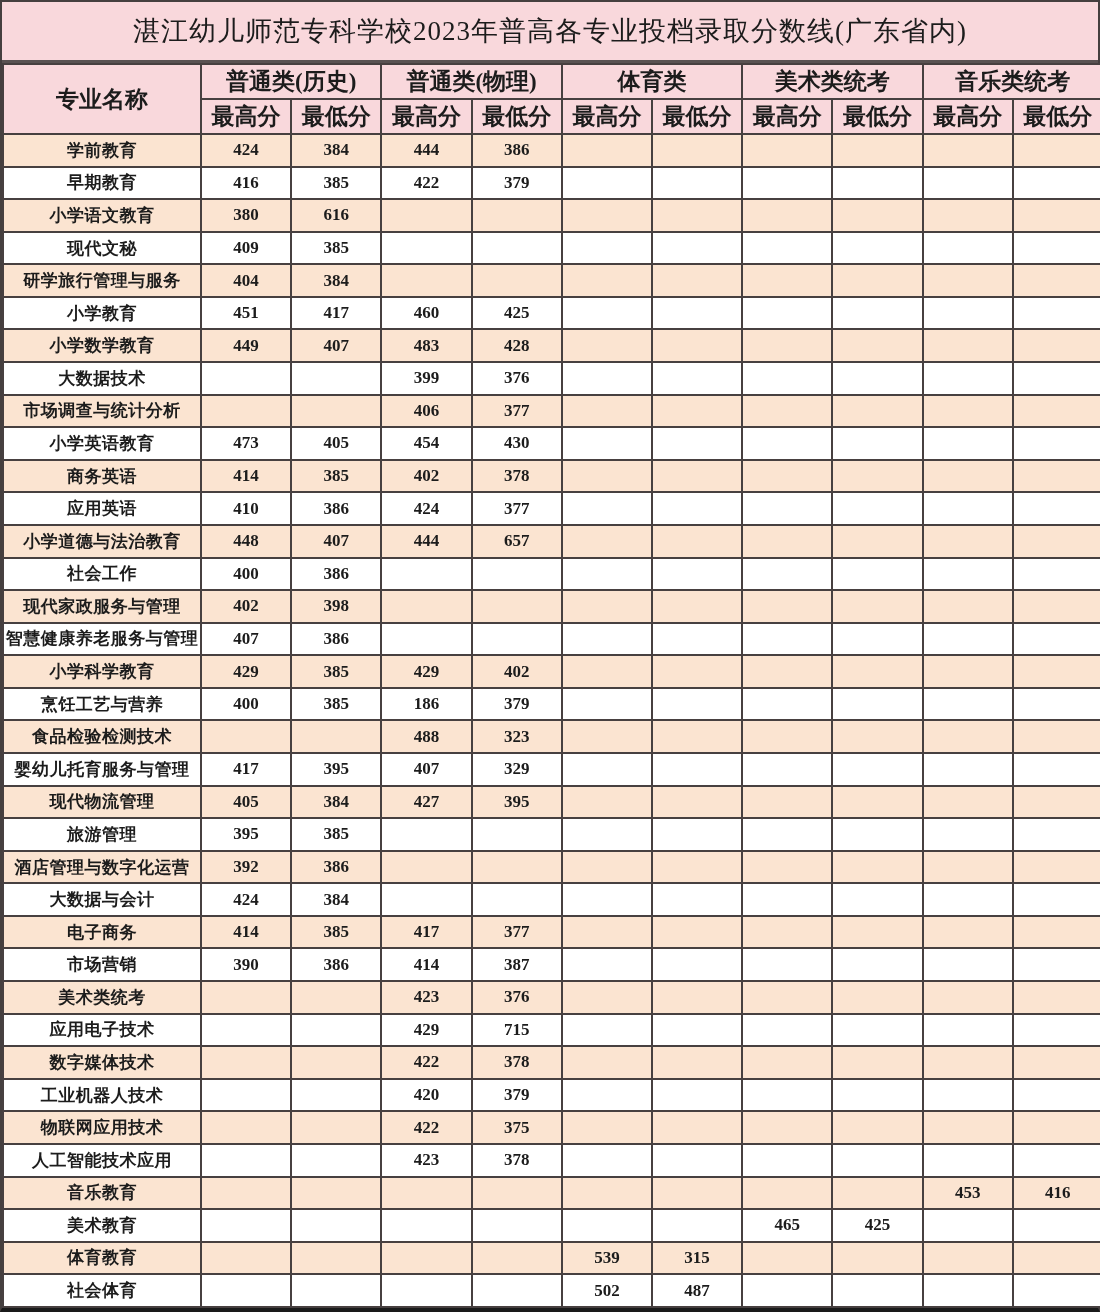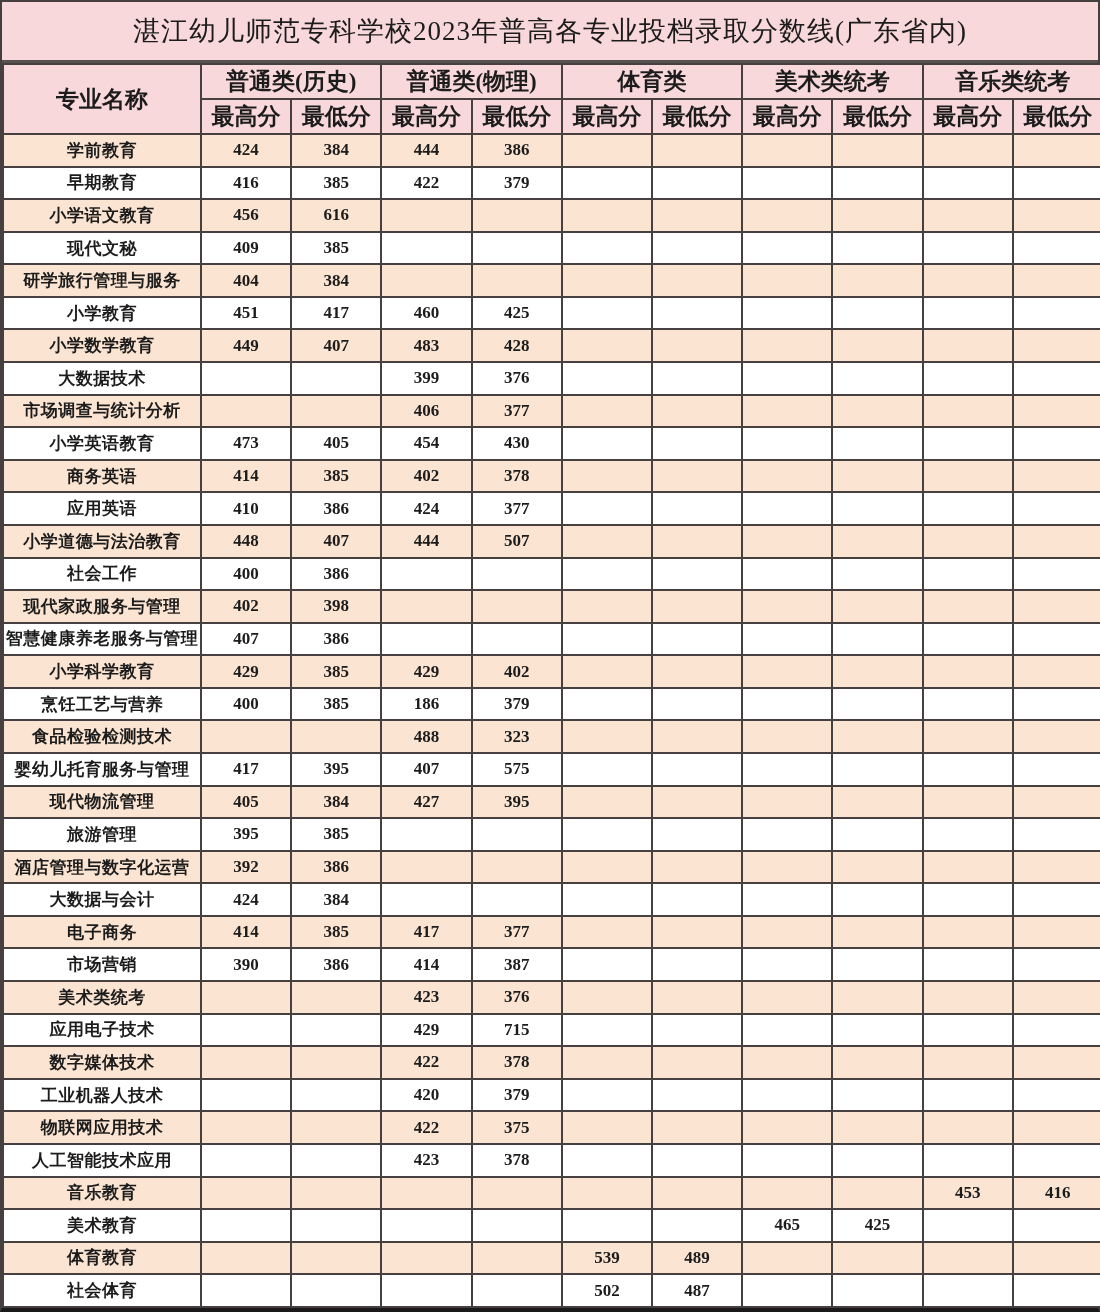--- a/index.html
+++ b/index.html
@@ -116,21 +116,21 @@
           <td class="score">379</td>
           <td class="score"></td>
           <td class="score"></td>
           <td class="score"></td>
           <td class="score"></td>
           <td class="score"></td>
           <td class="score"></td>
         </tr>
         <tr class="peach">
           <td class="major">小学语文教育</td>
-          <td class="score">456</td>
+          <td class="score">380</td>
           <td class="score">616</td>
           <td class="score"></td>
           <td class="score"></td>
           <td class="score"></td>
           <td class="score"></td>
           <td class="score"></td>
           <td class="score"></td>
           <td class="score"></td>
           <td class="score"></td>
         </tr>
@@ -249,21 +249,21 @@
           <td class="score"></td>
           <td class="score"></td>
           <td class="score"></td>
           <td class="score"></td>
         </tr>
         <tr class="peach">
           <td class="major">小学道德与法治教育</td>
           <td class="score">448</td>
           <td class="score">407</td>
           <td class="score">444</td>
-          <td class="score">507</td>
+          <td class="score">657</td>
           <td class="score"></td>
           <td class="score"></td>
           <td class="score"></td>
           <td class="score"></td>
           <td class="score"></td>
           <td class="score"></td>
         </tr>
         <tr class="white">
           <td class="major">社会工作</td>
           <td class="score">400</td>
@@ -340,21 +340,21 @@
           <td class="score"></td>
           <td class="score"></td>
           <td class="score"></td>
           <td class="score"></td>
         </tr>
         <tr class="white">
           <td class="major">婴幼儿托育服务与管理</td>
           <td class="score">417</td>
           <td class="score">395</td>
           <td class="score">407</td>
-          <td class="score">575</td>
+          <td class="score">329</td>
           <td class="score"></td>
           <td class="score"></td>
           <td class="score"></td>
           <td class="score"></td>
           <td class="score"></td>
           <td class="score"></td>
         </tr>
         <tr class="peach">
           <td class="major">现代物流管理</td>
           <td class="score">405</td>
@@ -537,21 +537,21 @@
           <td class="score"></td>
           <td class="score"></td>
         </tr>
         <tr class="peach">
           <td class="major">体育教育</td>
           <td class="score"></td>
           <td class="score"></td>
           <td class="score"></td>
           <td class="score"></td>
           <td class="score">539</td>
-          <td class="score">489</td>
+          <td class="score">315</td>
           <td class="score"></td>
           <td class="score"></td>
           <td class="score"></td>
           <td class="score"></td>
         </tr>
         <tr class="white">
           <td class="major">社会体育</td>
           <td class="score"></td>
           <td class="score"></td>
           <td class="score"></td>

